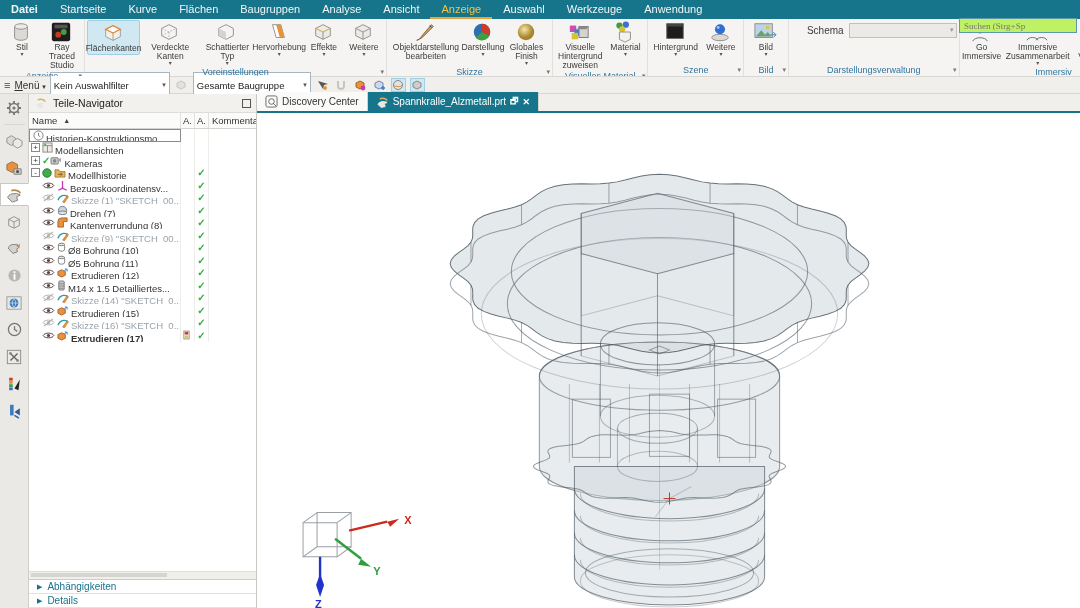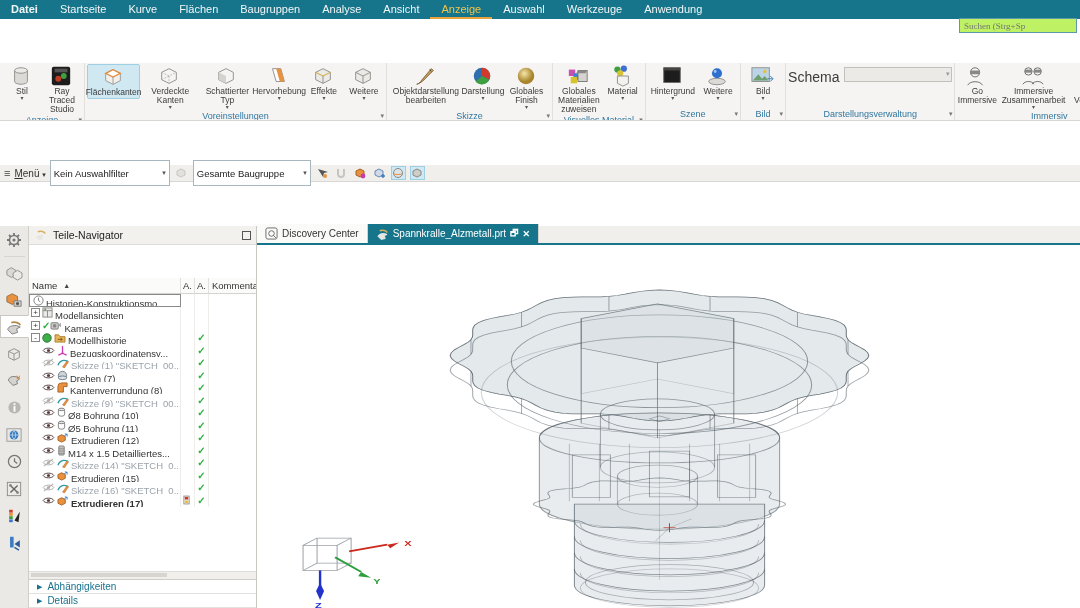--- a/index.html
+++ b/index.html
@@ -1,39 +1,39 @@
 <!DOCTYPE html>
 <html><head>
 <meta charset="utf-8">
 <style>
   * { margin:0; padding:0; box-sizing:border-box; }
   html,body { width:1080px; height:608px; overflow:hidden; }
   body { font-family:"Liberation Sans", sans-serif; font-size:11px; color:#333; background:#fff; }
-  .app { width:1080px; height:608px; display:flex; flex-direction:column;gap:44px; }
+  .app { width:1080px; height:608px; display:flex; flex-direction:column; }
 
   
   .titlebar { height:19px; background:#16758a; display:flex; align-items:stretch; position:relative; flex:0 0 19px; }
   .menus { display:flex; }
   .menu-item { color:#f2f6f7; padding:0 11px; line-height:19px; font-size:11px; cursor:default; }
   .menu-item.first { font-weight:bold; }
   .menu-item.active { color:#f2c249; border-bottom:2px solid #e8a33d; }
   .search { position:absolute; right:3px; top:18px; width:118px; height:15px; border:1px solid #5d99a8; background:#bef264; font-size:9px; padding:0 4px; color:#667; font-family:Liberation Serif, serif; }
 
   
   .ribbon { height:58px; flex:0 0 58px; background:#f5f4f2; display:flex; border-bottom:1px solid #d9d7d3; overflow:hidden; }
   .rgroup { display:flex; flex-direction:column; border-right:1px solid #e2e0dc; }
   .rbody { flex:1; display:flex; align-items:flex-start; padding:1px 2px 0 2px; }
   .rlabel { height:13px; display:flex; align-items:center; justify-content:center; gap:4px; color:#3076a0; font-size:9px; padding:0 4px; position:relative; }
   .rlabel .ga { position:absolute; right:2px; color:#777; font-size:7px; }
   .rbtn { display:flex; flex-direction:column; align-items:center; min-width:40px; max-width:74px; padding:1px 3px; border-radius:2px; cursor:default; }
   .rbtn.active { background:#cfe8f2; border:1px solid #9fcfe2; }
   .rlab { font-size:8.5px; line-height:9px; text-align:center; color:#3b3b3b; white-space:normal; }
   .rarrow { font-size:6px; color:#555; line-height:5px; }
   .schema-row { display:flex; align-items:flex-start; gap:5px; padding-top:3px; }
-  .schema-row .sl { font-size:14px; color:#3b3b3b; padding-top:2px; }
+  .schema-row .sl { font-size:10px; color:#3b3b3b; padding-top:2px;margin-left:16px; }
   .schema-select { width:108px; height:15px; background:#eceae7; border:1px solid #c2c0bc; position:relative; }
   .schema-select:after { content:"▾"; position:absolute; right:2px; top:2px; font-size:7px; color:#999; }
 
   
   .selbar { height:17px; flex:0 0 17px; background:#f0efec; border-bottom:1px solid #d9d7d3; display:flex; align-items:center; gap:4px; padding:0 4px; font-size:10px; }
   .hamb { font-size:11px; color:#444; }
   .menu-word { color:#333; }
   .menu-word u { text-decoration:underline; }
   .combo { background:#fff; border:1px solid #a7b6bf; height:14px; display:flex; align-items:center; justify-content:space-between; padding:12px 3px; font-size:9.5px; color:#222; }
   .combo .ca { font-size:7px; color:#555; margin-left:6px; }
@@ -46,21 +46,21 @@
   .main { flex:1; display:flex; min-height:0; }
 
   .rail { width:29px; flex:0 0 29px; background:#ebe9e6; border-right:1px solid #d0cec9; display:flex; flex-direction:column; align-items:center; padding-top:2px; }
   .rail-btn { width:27px; height:23px; display:flex; align-items:center; justify-content:center; margin-bottom:4px; }
   .rail-btn.active { background:#fff; border:1px solid #c9c7c2; border-right:1px solid #fff; width:29px; }
   .rail-sep { width:21px; border-top:1px solid #d8d6d2; margin:1px 0 4px 0; }
 
   .nav { width:228px; flex:0 0 228px; background:#fff; border-right:1px solid #c9c7c2; display:flex; flex-direction:column; min-height:0; }
   .nav-head { height:19px; flex:0 0 19px; background:#f2f1ee; display:flex; align-items:center; gap:4px; padding:0 5px; border-bottom:1px solid #ddd; font-size:10.5px; color:#222; }
   .maxbox { margin-left:auto; width:9px; height:9px; border:1px solid #555; }
-  .nav-cols { height:16px; flex:0 0 16px; display:flex; background:#fbfbfa; border-bottom:1px solid #d5d3cf; font-size:9.5px; color:#333; align-items:center;margin-top:33px; }
+  .nav-cols { height:16px; flex:0 0 16px; display:flex; background:#fbfbfa; border-bottom:1px solid #d5d3cf; font-size:9.5px; color:#333; align-items:center; }
   .col { padding:0 3px; border-right:1px solid #e3e1dd; height:100%; display:flex; align-items:center; white-space:nowrap; overflow:hidden; }
   .col.name { width:152px; } .col.a { width:14px; justify-content:center; padding:0; } .col.com { flex:1; border-right:none; }
   .sortarrow { font-size:7px; margin-left:6px; color:#444; }
   .tree { flex:1; overflow:hidden; position:relative; }
   .trow { height:12.5px; display:flex; align-items:center; font-size:9.5px; white-space:nowrap; }
   .trow .cell-name { width:152px; display:flex; align-items:center; overflow:hidden; border-right:1px solid #efedea; height:100%; }
   .trow .cell-a { width:14px; border-right:1px solid #efedea; height:100%; display:flex; align-items:center; justify-content:center; }
   .trow .cell-com { flex:1; height:100%; }
   .trow.sel .cell-name { outline:1px solid #8a8a8a; outline-offset:-1px; }
   .lbl { overflow:hidden; text-overflow:clip;margin-top:6px; }
@@ -256,21 +256,21 @@
           <div class="rbtn">
             <span class="ticn">
               <svg width="24" height="22" viewBox="0 0 26 24">
                 <rect x="3" y="5" width="7" height="7" fill="#c94fb0"></rect>
                 <rect x="8" y="9" width="7" height="7" fill="#3f7fd0"></rect>
                 <rect x="5" y="13" width="7" height="7" fill="#d8c22e"></rect>
                 <rect x="13" y="6" width="10" height="12" fill="#d5d3cf" stroke="#777"></rect>
                 <path d="M13 6h10l-2 3h-10z" fill="#888"></path>
               </svg>
             </span>
-            <span class="rlab">Globales Materialien zuweisen</span>
+            <span class="rlab">Visuelle Hintergrund zuweisen</span>
           </div>
           <div class="rbtn">
             <span class="ticn">
               <svg width="24" height="22" viewBox="0 0 26 24">
                 <circle cx="8" cy="5" r="3.4" fill="#3f9e3f"></circle>
                 <circle cx="15" cy="4" r="3.4" fill="#3f6fd0"></circle>
                 <circle cx="11" cy="9" r="3.4" fill="#d8c22e"></circle>
                 <path d="M8 12h12v8l-6 3-6-3z" fill="#f4f2ee" stroke="#8e8c88"></path>
               </svg>
             </span>

